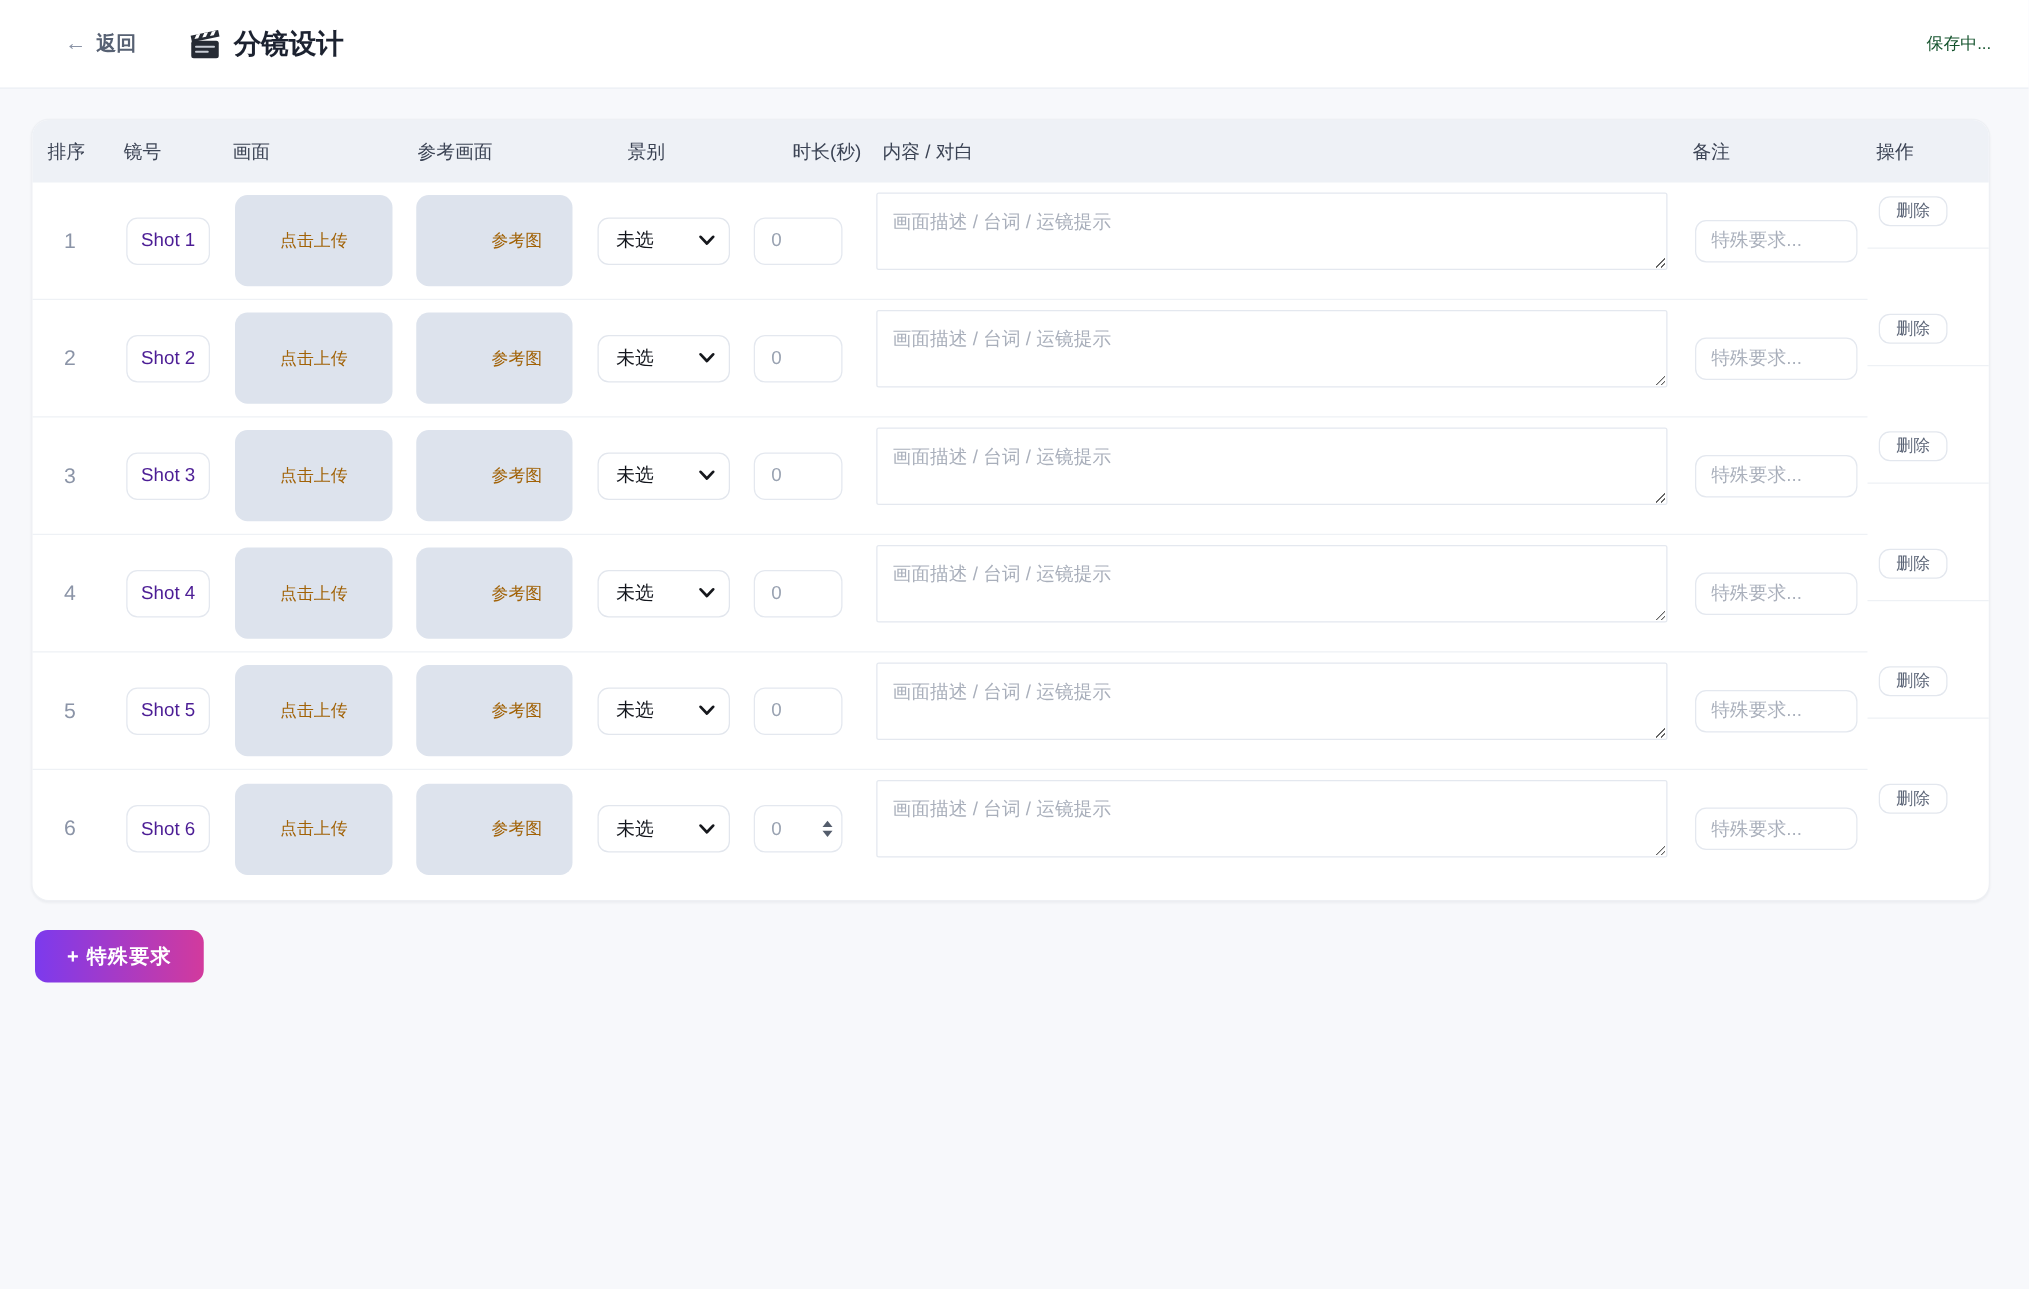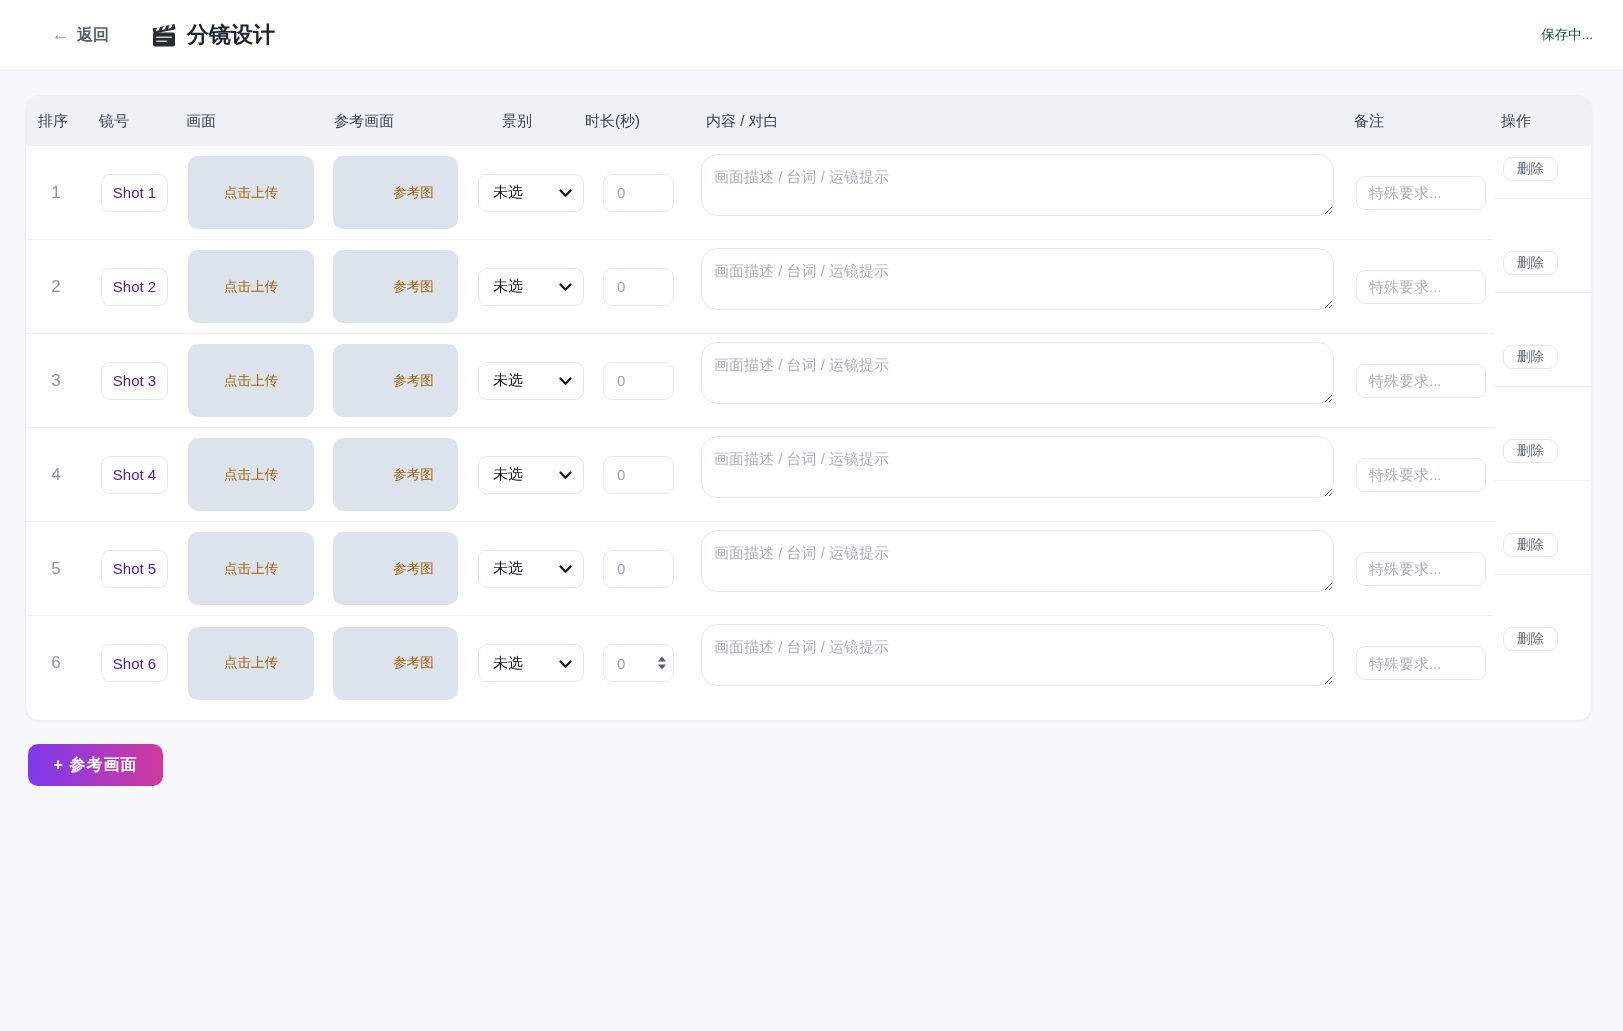--- a/index.html
+++ b/index.html
@@ -19,21 +19,21 @@
   .status { color:#14532d; font-size:13.5px; }
 
   
   .card { position:relative; margin:24px 0 0 25px; width:1567px; background:#fff;
           border:1px solid #eef0f4; border-radius:14px; padding-bottom:10px;
           box-shadow:0 1px 2px rgba(20,30,60,.05); }
   .thead { position:relative; height:50px; background:#eef1f6; border-radius:13px 13px 0 0;
            font-size:15px; font-weight:400; color:#3b4354; }
   .th { position:absolute; top:16px; white-space:nowrap; }
   .th-0 { left:12px; }  .th-1 { left:73px; }  .th-2 { left:160px; }
-  .th-3 { left:308px; } .th-4 { left:476px; } .th-5 { left:559px; }
+  .th-3 { left:308px; } .th-4 { left:476px; } .th-5 { left:608px; }
   .th-6 { left:680px; } .th-7 { left:1328px; } .th-8 { left:1475px; }
 
   .trow { display:flex; height:94px; }
   .row-main { width:1468px; display:flex; align-items:center;
               border-bottom:1px solid #eef1f5; }
   .row-actions { flex:1; height:53px; padding:11px 0 0 9px;
                  border-bottom:1px solid #eef1f5; }
   .trow:last-child .row-main, .trow:last-child .row-actions { border-bottom:none; }
 
   .order { width:36px; margin-left:12px; text-align:center; font-size:17px; color:#8b94a7; }
@@ -51,21 +51,21 @@
   .dur-wrap { position:relative; margin-left:19px; }
   .dur-input { width:71px; height:38px; border:1px solid #e4e8ef; border-radius:9px;
                padding-left:13px; font-size:15px; color:#9aa3b2; background:#fff; outline:none; }
   .spinner { position:absolute; right:8px; top:50%; transform:translateY(-50%);
              display:flex; flex-direction:column; gap:3px; cursor:pointer; }
   .spinner i { display:block; width:0; height:0; border-left:4px solid transparent;
                border-right:4px solid transparent; }
   .spin-up { border-bottom:5px solid #545d6c; }
   .spin-down { border-top:5px solid #545d6c; }
   .content-ta { margin-left:27px; margin-top:8px; align-self:flex-start; width:633px;
-                height:62px; border:1px solid #e4e8ef; border-radius:16px; padding:13px 12px;
+                height:62px; border:1px solid #e4e8ef; border-radius:2px; padding:13px 12px;
                 font-size:15px; font-family:inherit; color:#333; background:#fff;
                 resize:both; outline:none; }
   .notes-input { margin-left:22px; width:130px; height:34px; border:1px solid #e4e8ef;
                  border-radius:9px; padding:0 12px; font-size:15px; color:#333;
                  background:#fff; outline:none; }
   ::placeholder { color:#a9afbb; opacity:1; }
   .del-btn { padding:2px 13px; background:#fff; border:1px solid #e3e7ee; border-radius:9px;
              font-size:13.5px; color:#5d6678; font-family:inherit; cursor:pointer; }
 
   .add-btn { display:block; margin:23px 0 0 28px; width:135px; height:42px; border:none;
@@ -290,13 +290,13 @@
       <textarea class="content-ta" placeholder="画面描述 / 台词 / 运镜提示" style=""></textarea>
       <input class="notes-input" type="text" placeholder="特殊要求..." style="">
     </div>
     <div class="row-actions">
       <button class="del-btn">删除</button>
     </div>
   </div>
 </div>
 </div>
 
-<button class="add-btn" id="add-btn" style="background: linear-gradient(90deg, rgb(124, 58, 237), rgb(210, 58, 157));">+ 参考画面</button>
+<button class="add-btn" id="add-btn" style="background: linear-gradient(90deg, rgb(124, 58, 237), rgb(210, 58, 157));">+ 特殊要求</button>
 
 </body></html>

